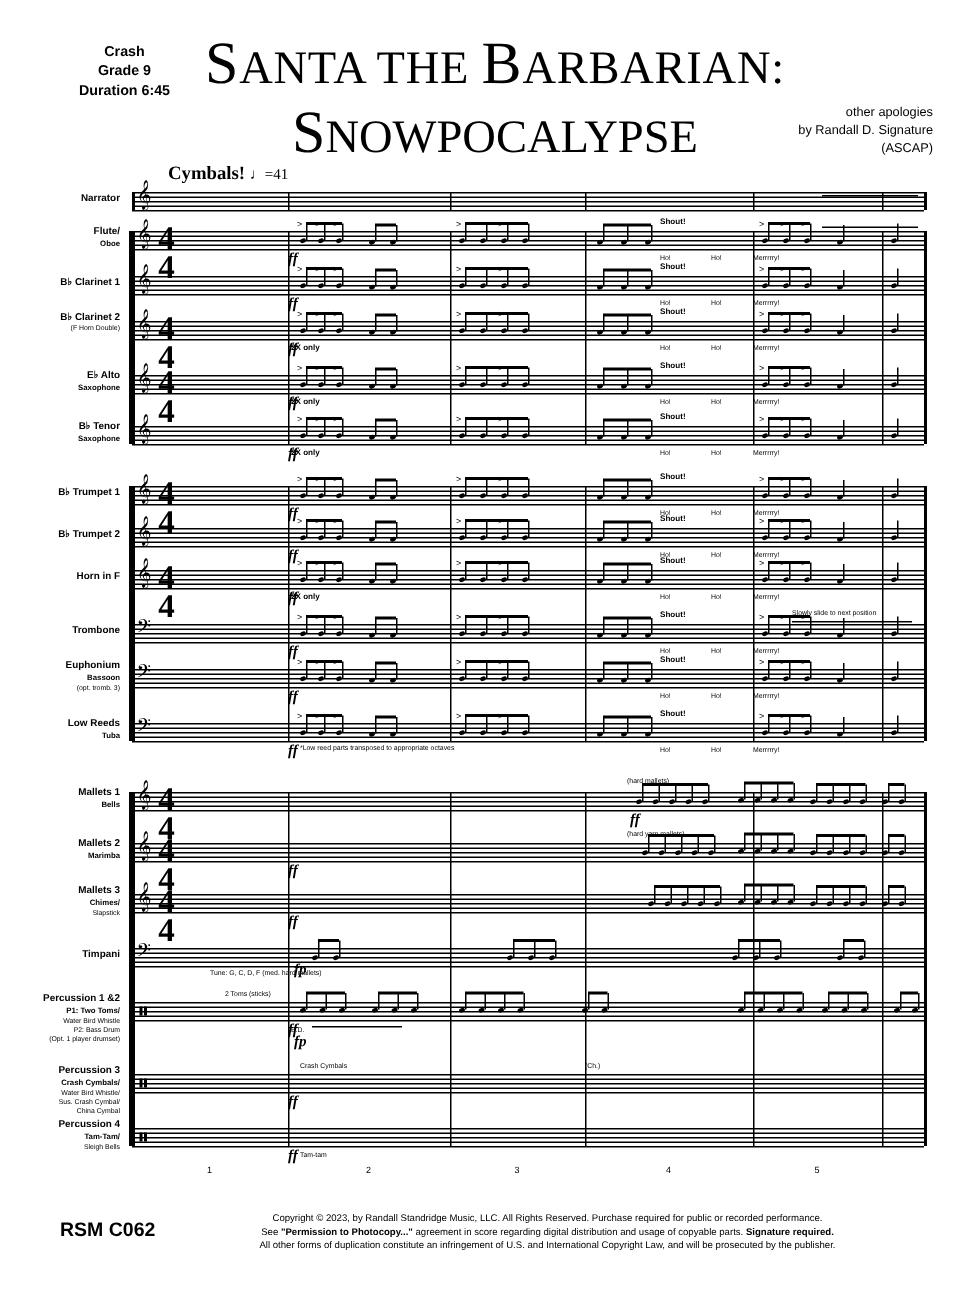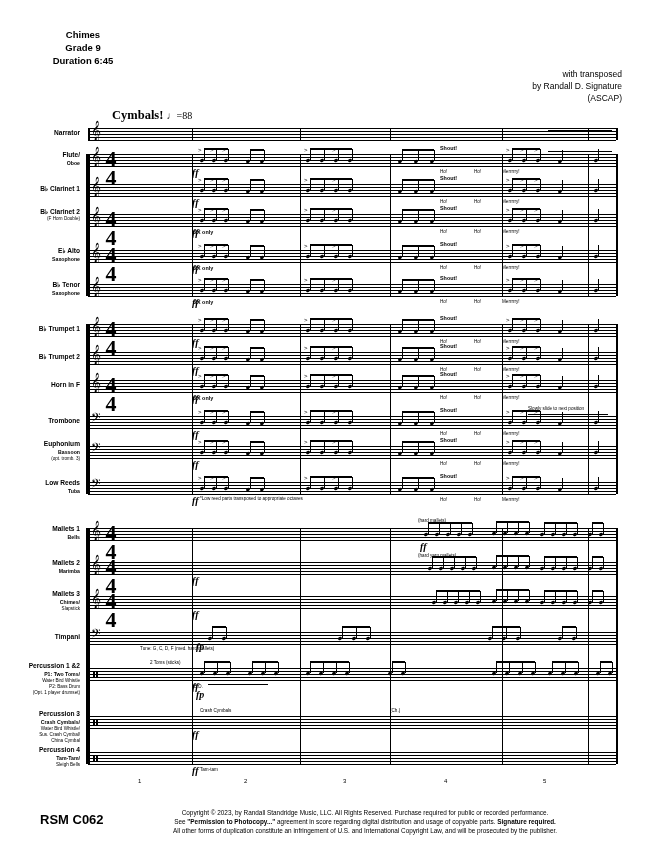--- a/index.html
+++ b/index.html
@@ -97,35 +97,39 @@
     font-size:6.4px;line-height:9px;text-align:center;
   }
   .copyright b{font-weight:bold;}
 </style>
 </head>
 <body>
 
 <div class="page">
 
   <div class="score-info">
-    <div>Chimes</div>
+    <div>Crash</div>
     <div>Grade 9</div>
     <div>Duration 6:45</div>
   </div>
 
+  <div class="title">
+    <span class="l1"><span class="cap">S</span>ANTA THE <span class="cap">B</span>ARBARIAN:</span>
+    <span class="l2"><span class="cap">S</span>NOWPOCALYPSE</span>
+  </div>
 
   <div class="credit">
-    <div>with transposed</div>
+    <div>other apologies</div>
     <div>by Randall D. Signature</div>
     <div>(ASCAP)</div>
   </div>
 
   <div class="tempo">
     <span>Cymbals!</span>
-    <span class="bpm">♩<span>=88</span></span>
+    <span class="bpm">♩<span>=41</span></span>
   </div>
 
   <div class="system" id="system">
       <div class="stave" style="top: 4px;">
         <div class="ln" style="top: 0px;"></div>
         <div class="ln" style="top: 3.1px;"></div>
         <div class="ln" style="top: 6.2px;"></div>
         <div class="ln" style="top: 9.3px;"></div>
         <div class="ln" style="top: 12.4px;"></div>
       </div>

